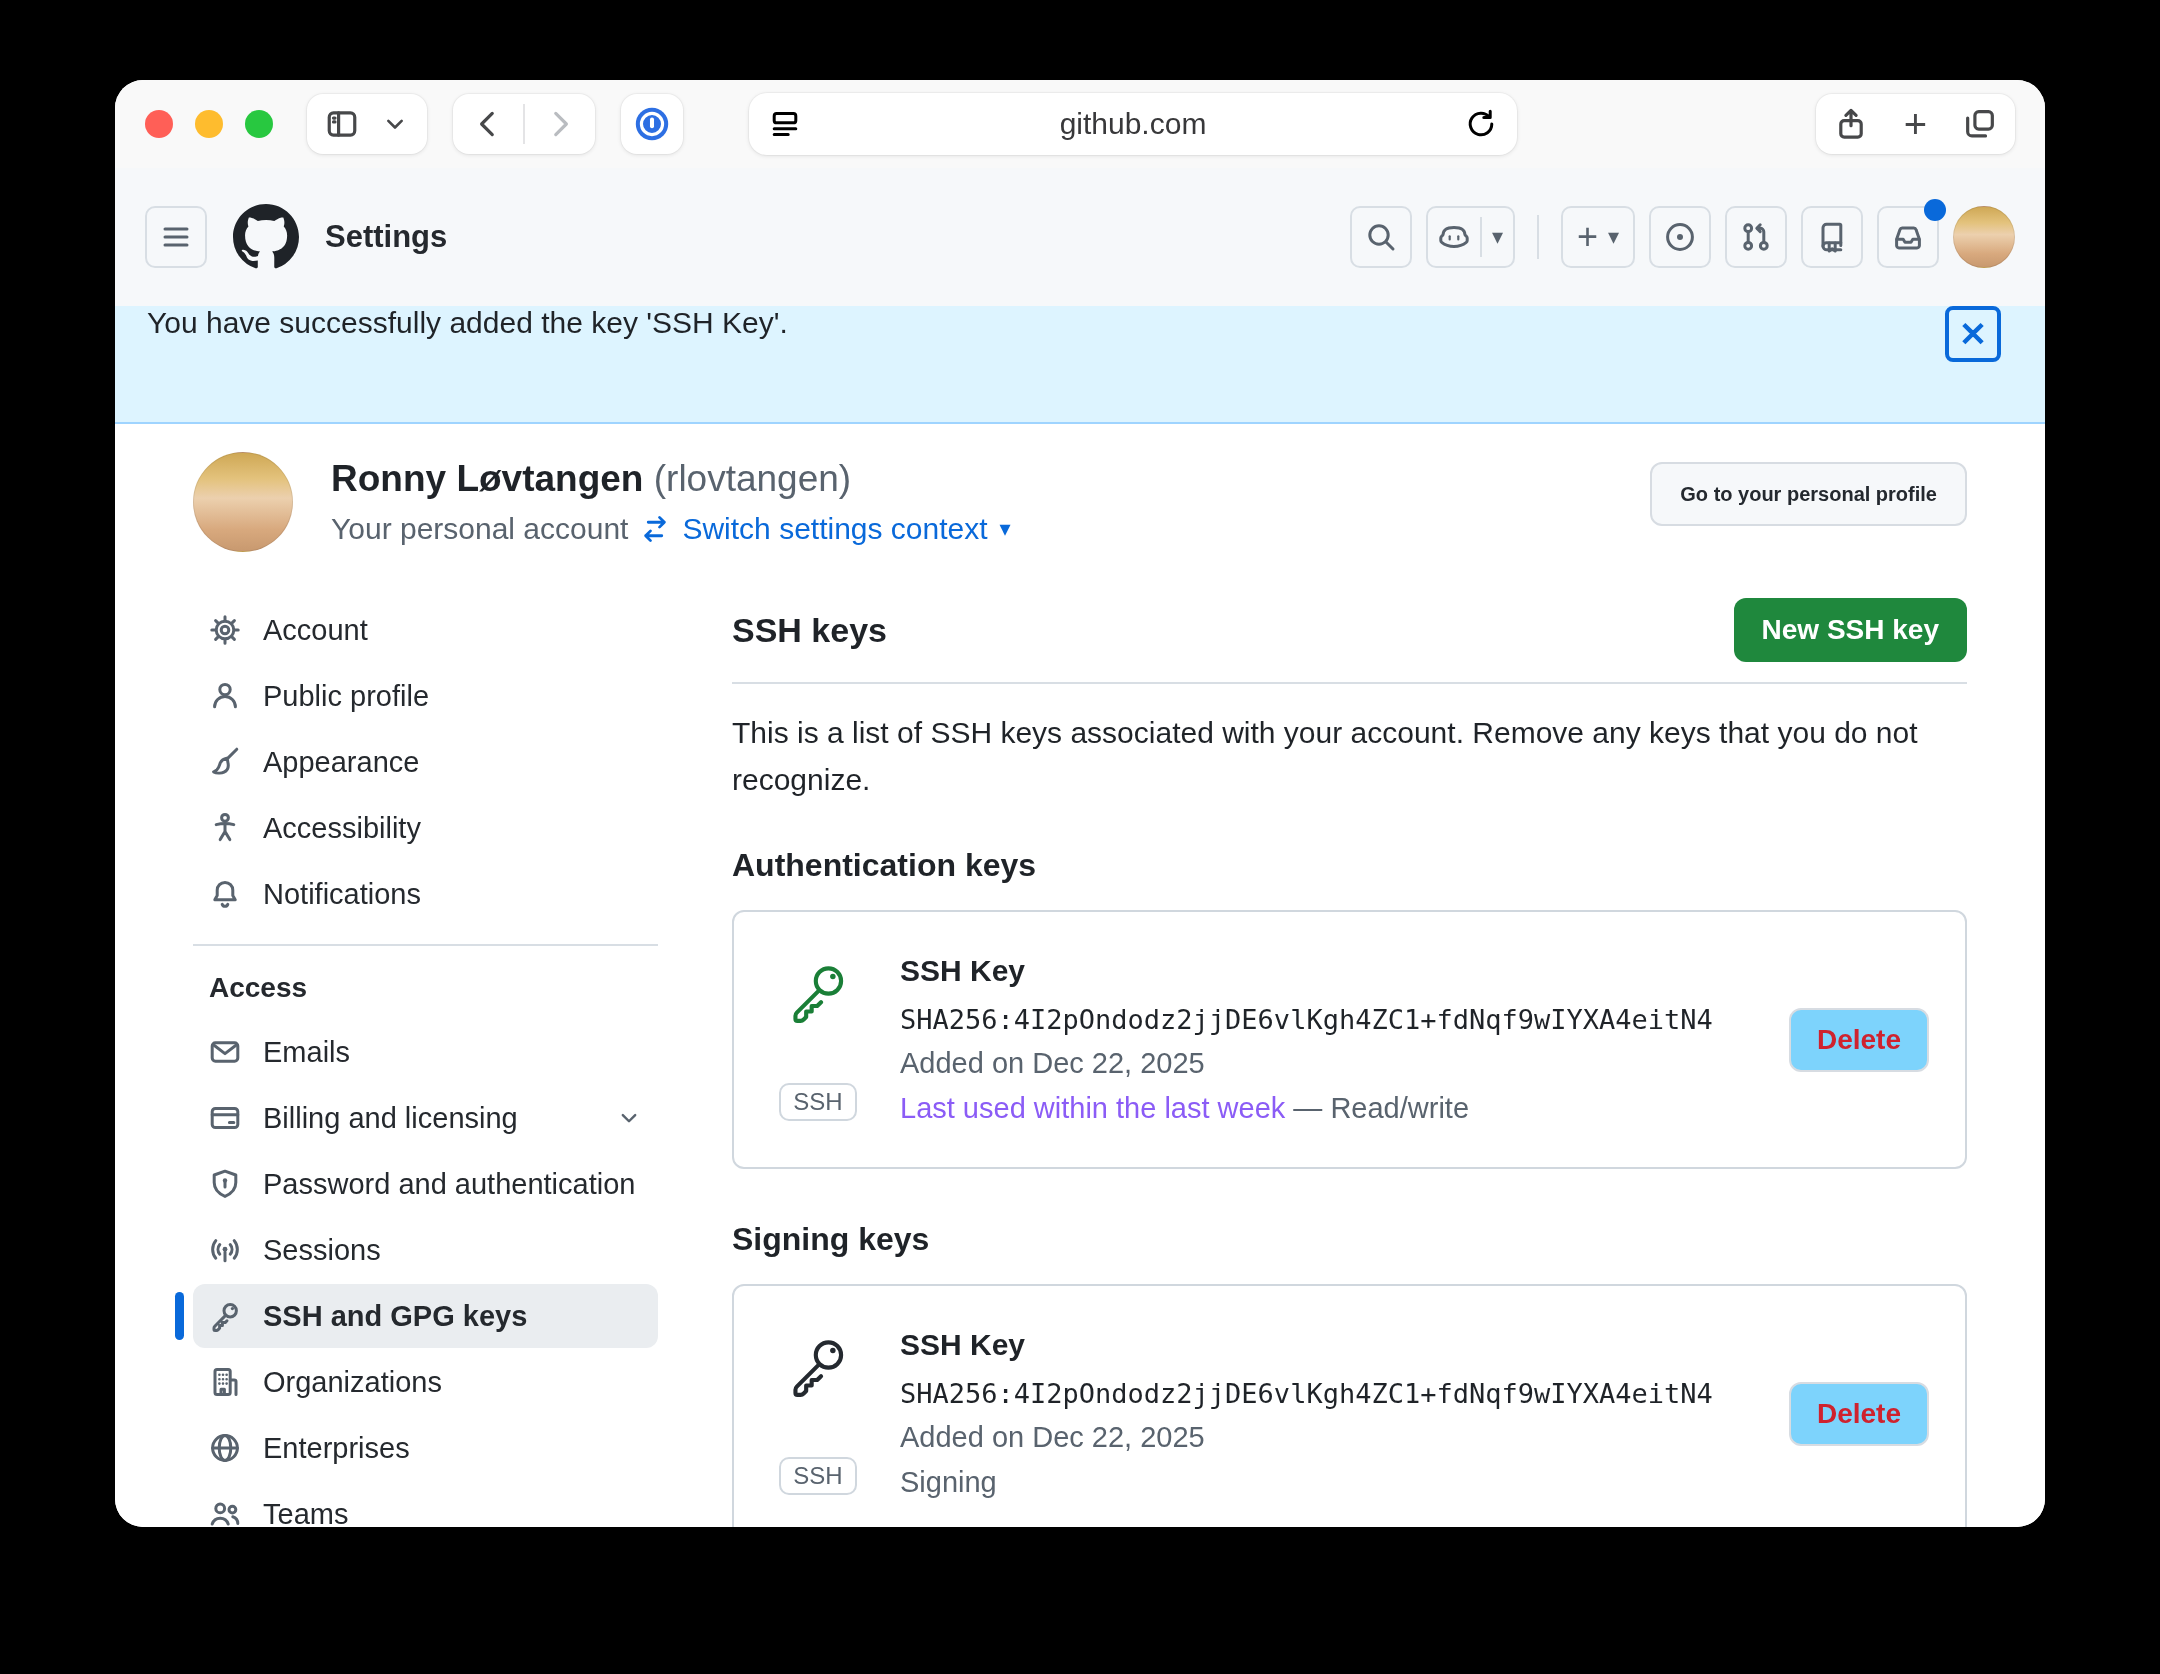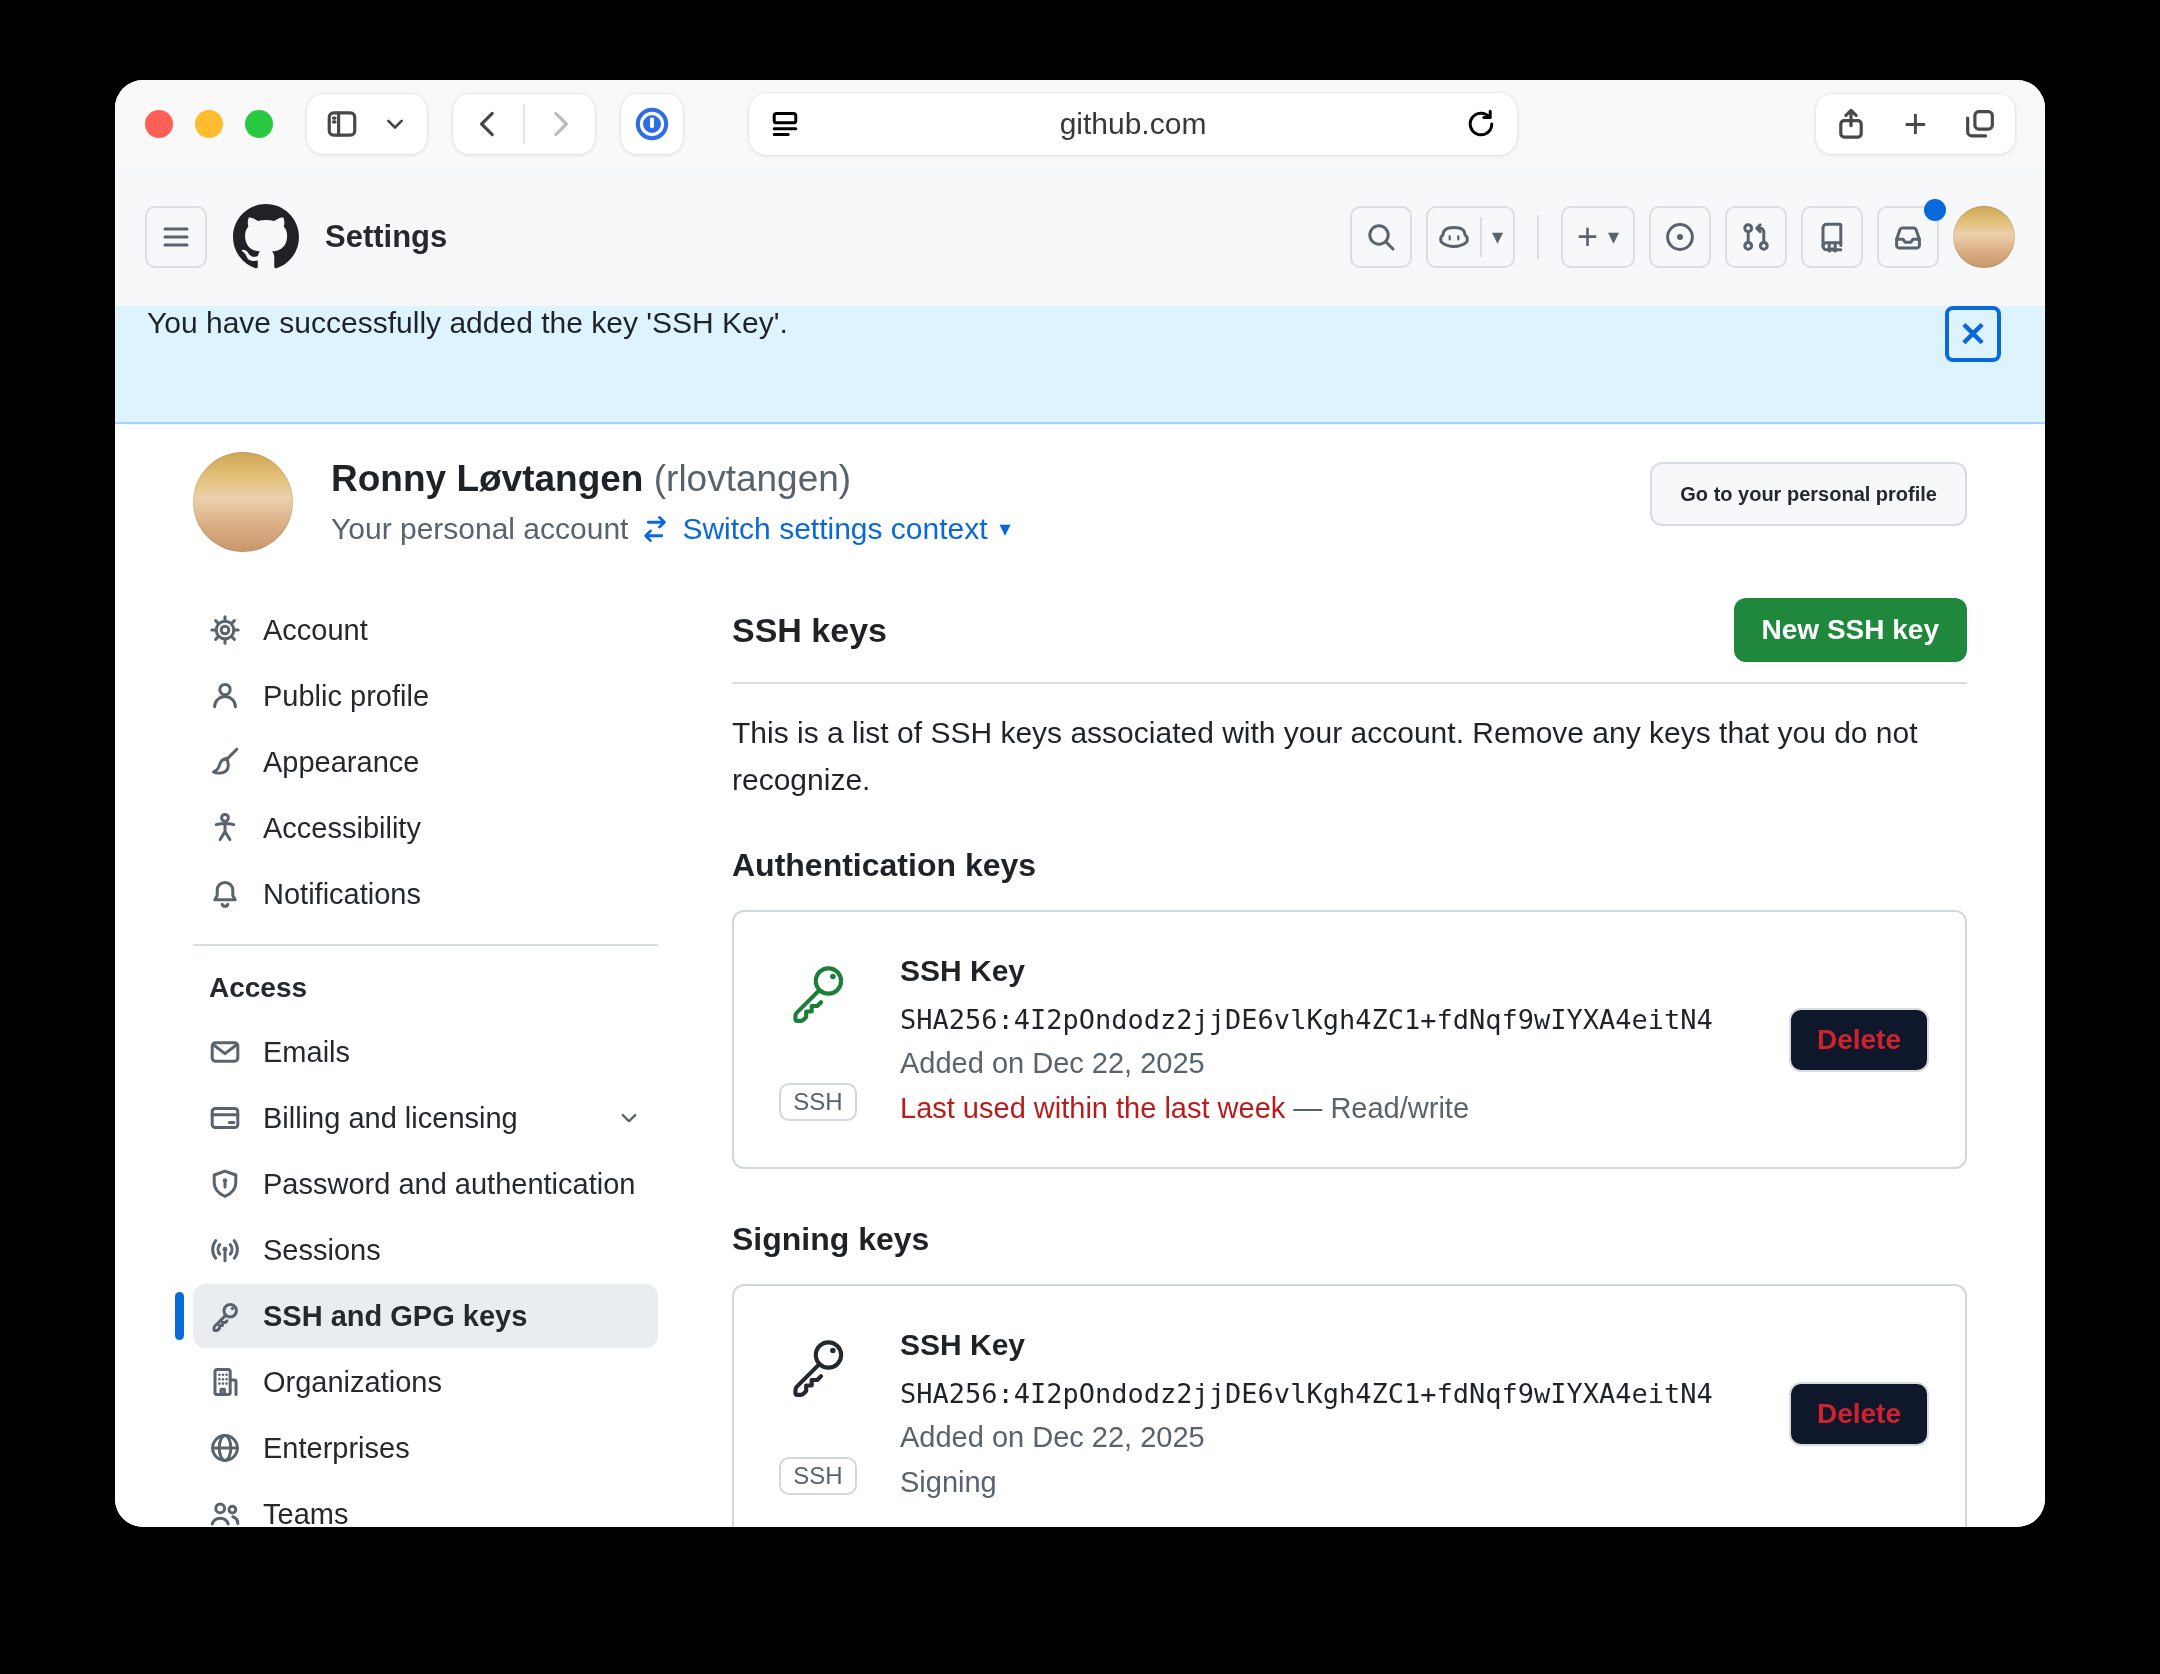--- a/index.html
+++ b/index.html
@@ -83,22 +83,22 @@
   .card { border:2px solid #d0d7de; border-radius:12px; padding:42px 36px; display:flex; align-items:center; gap:34px; }
   .kcol { width:96px; flex:none; display:flex; flex-direction:column; align-items:center;gap:40px; }
   .kcol svg { width:66px; height:66px; }
   .badge { margin-top:18px; border:2px solid #d0d7de; border-radius:10px; padding:3px 12px;
            font-size:24px; color:#59636e; }
   .kbody { flex:1; min-width:0; }
   .k-title { font-size:30px; font-weight:700; color:#1f2328; }
   .fp { font-family:"DejaVu Sans Mono", monospace; font-size:27px; color:#1f2328; margin-top:16px; }
   .added { font-size:29px; color:#59636e; margin-top:12px; }
   .status { font-size:29px; color:#59636e; margin-top:12px; }
-  .status .ok { color:#b91c1c; }
-  .del-btn { height:64px; padding:0 26px; background:#0f172a; border:2px solid #d7dce2; border-radius:12px;
+  .status .ok { color:#8b5cf6; }
+  .del-btn { height:64px; padding:0 26px; background:#7dd3fc; border:2px solid #d7dce2; border-radius:12px;
              font-size:28px; font-weight:600; color:#cf222e; display:flex; align-items:center; font-family:inherit; flex:none; }
   .key-green { color:#1a7f37; }
   .key-dark { color:#24292f; }
 </style>
 </head>
 <body>
 
 <div class="win">
 
   <div class="safari">

